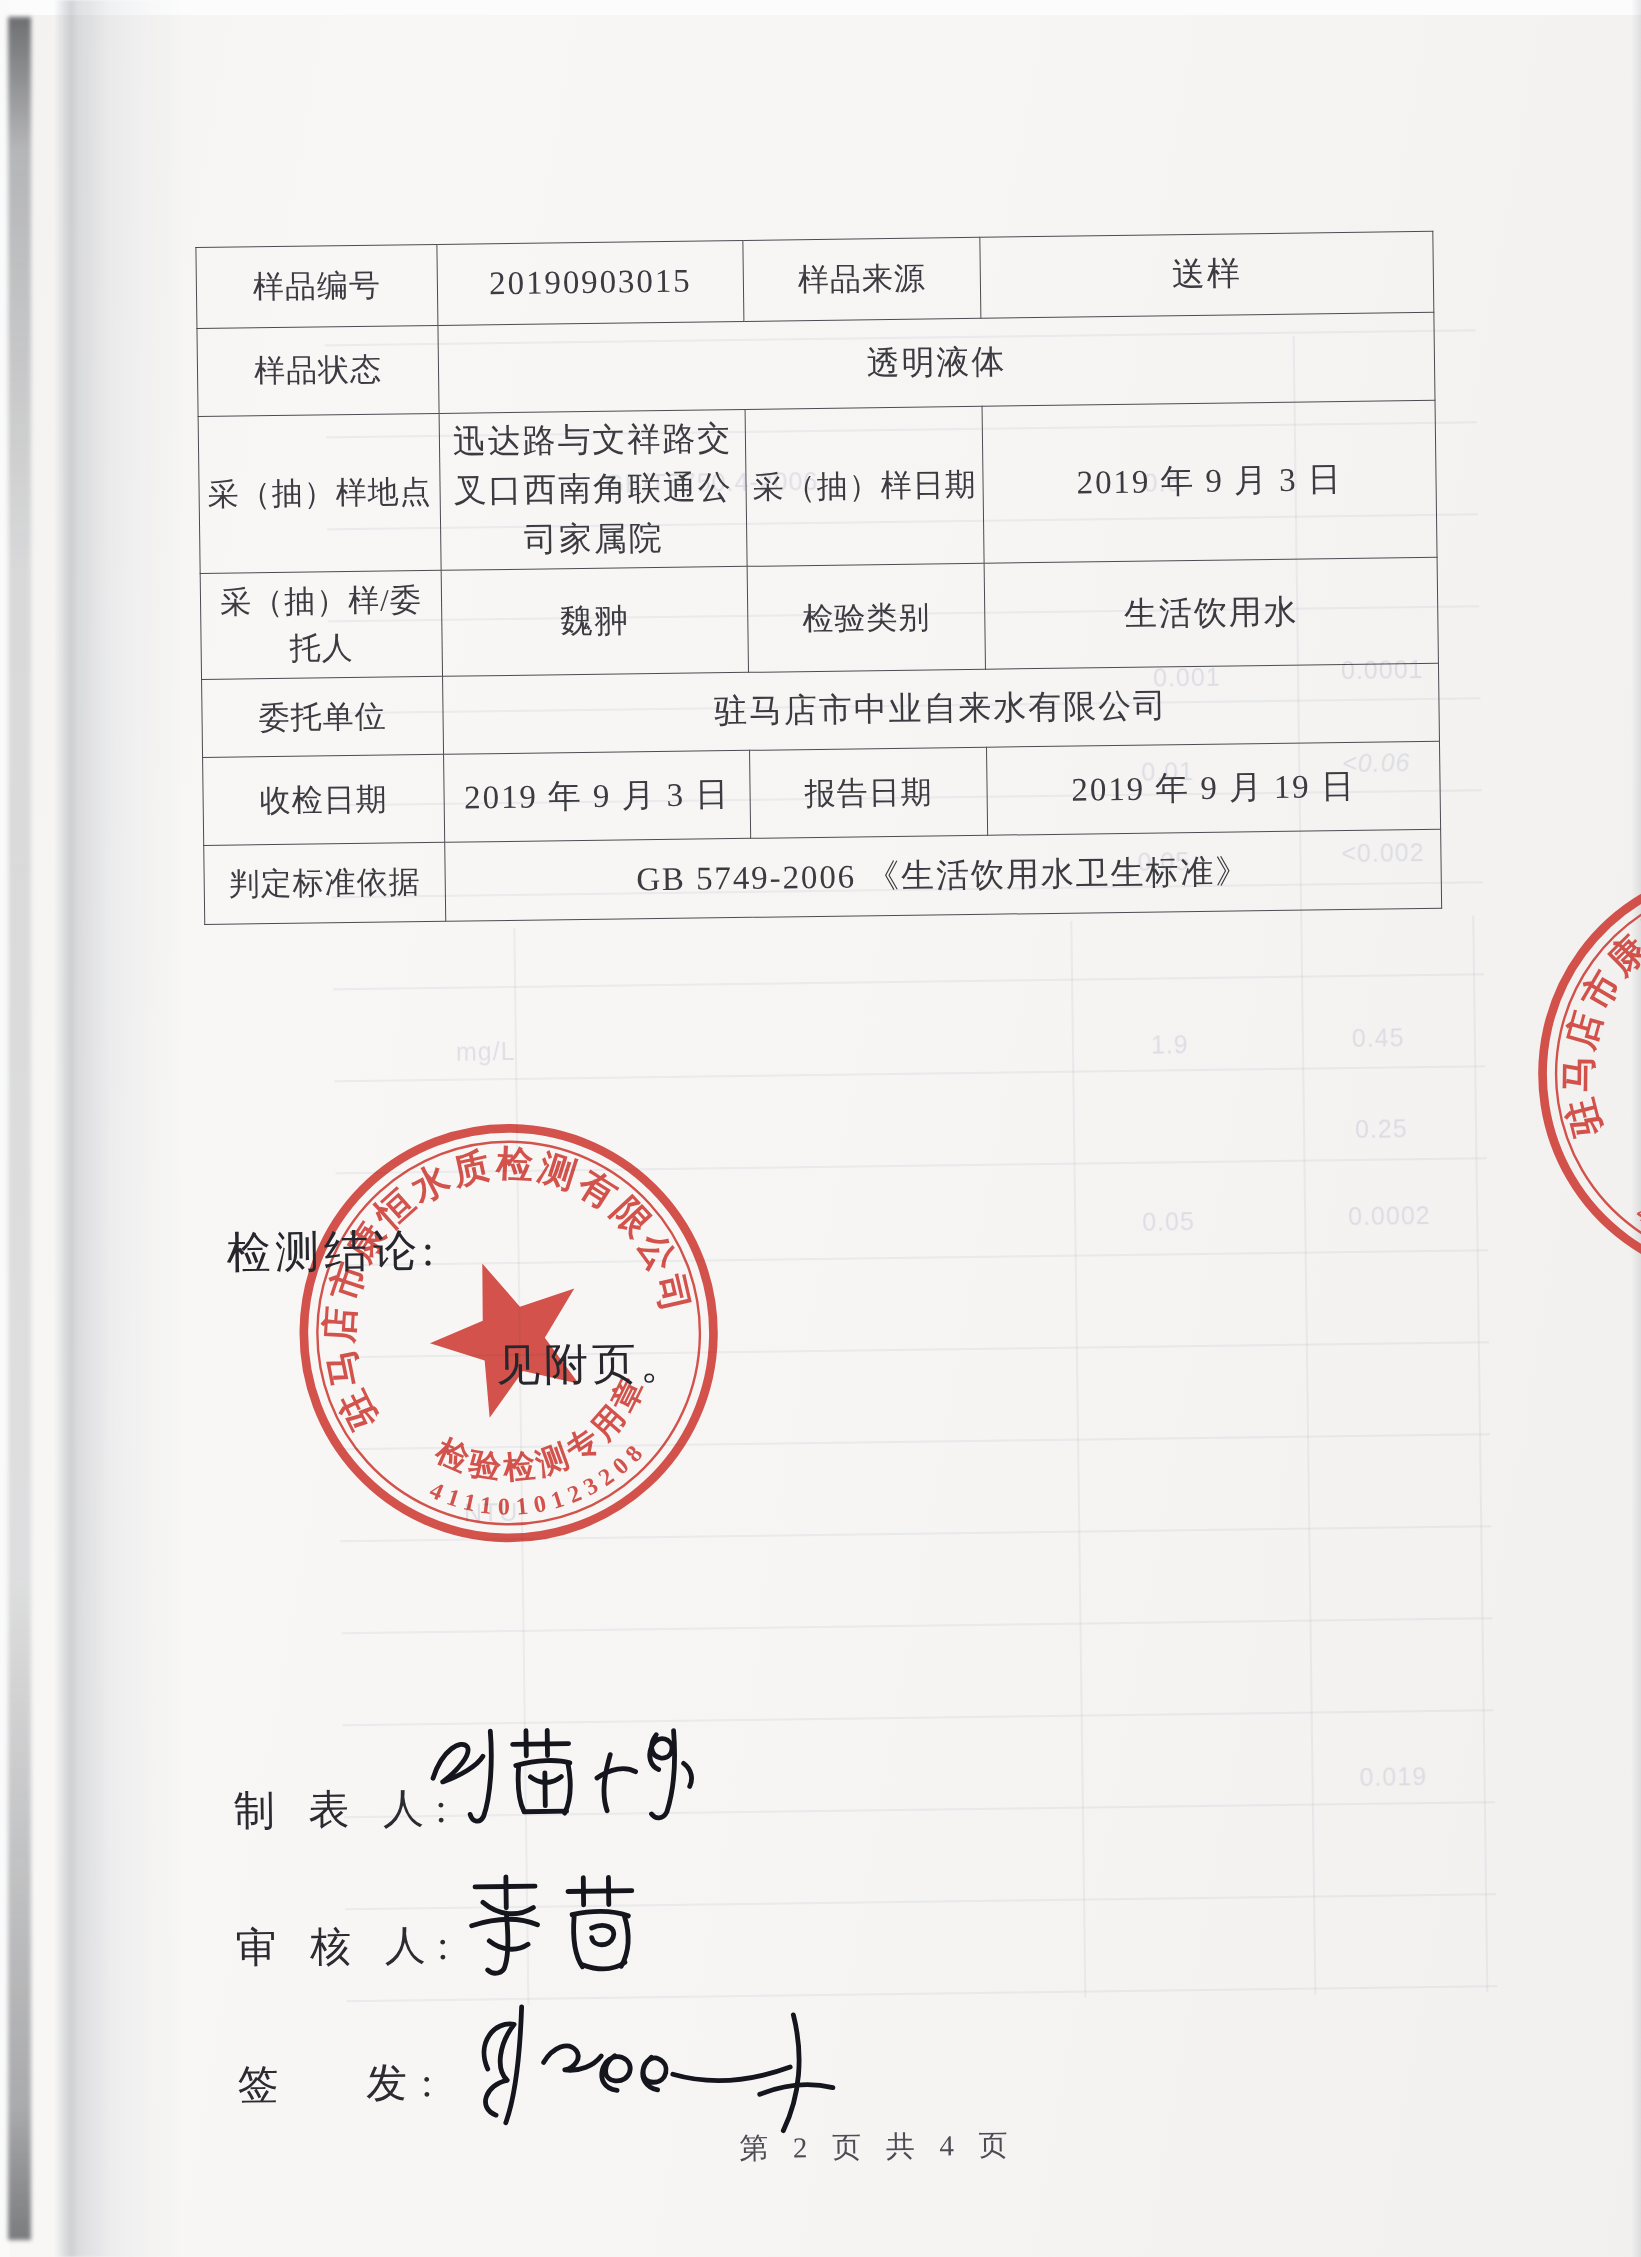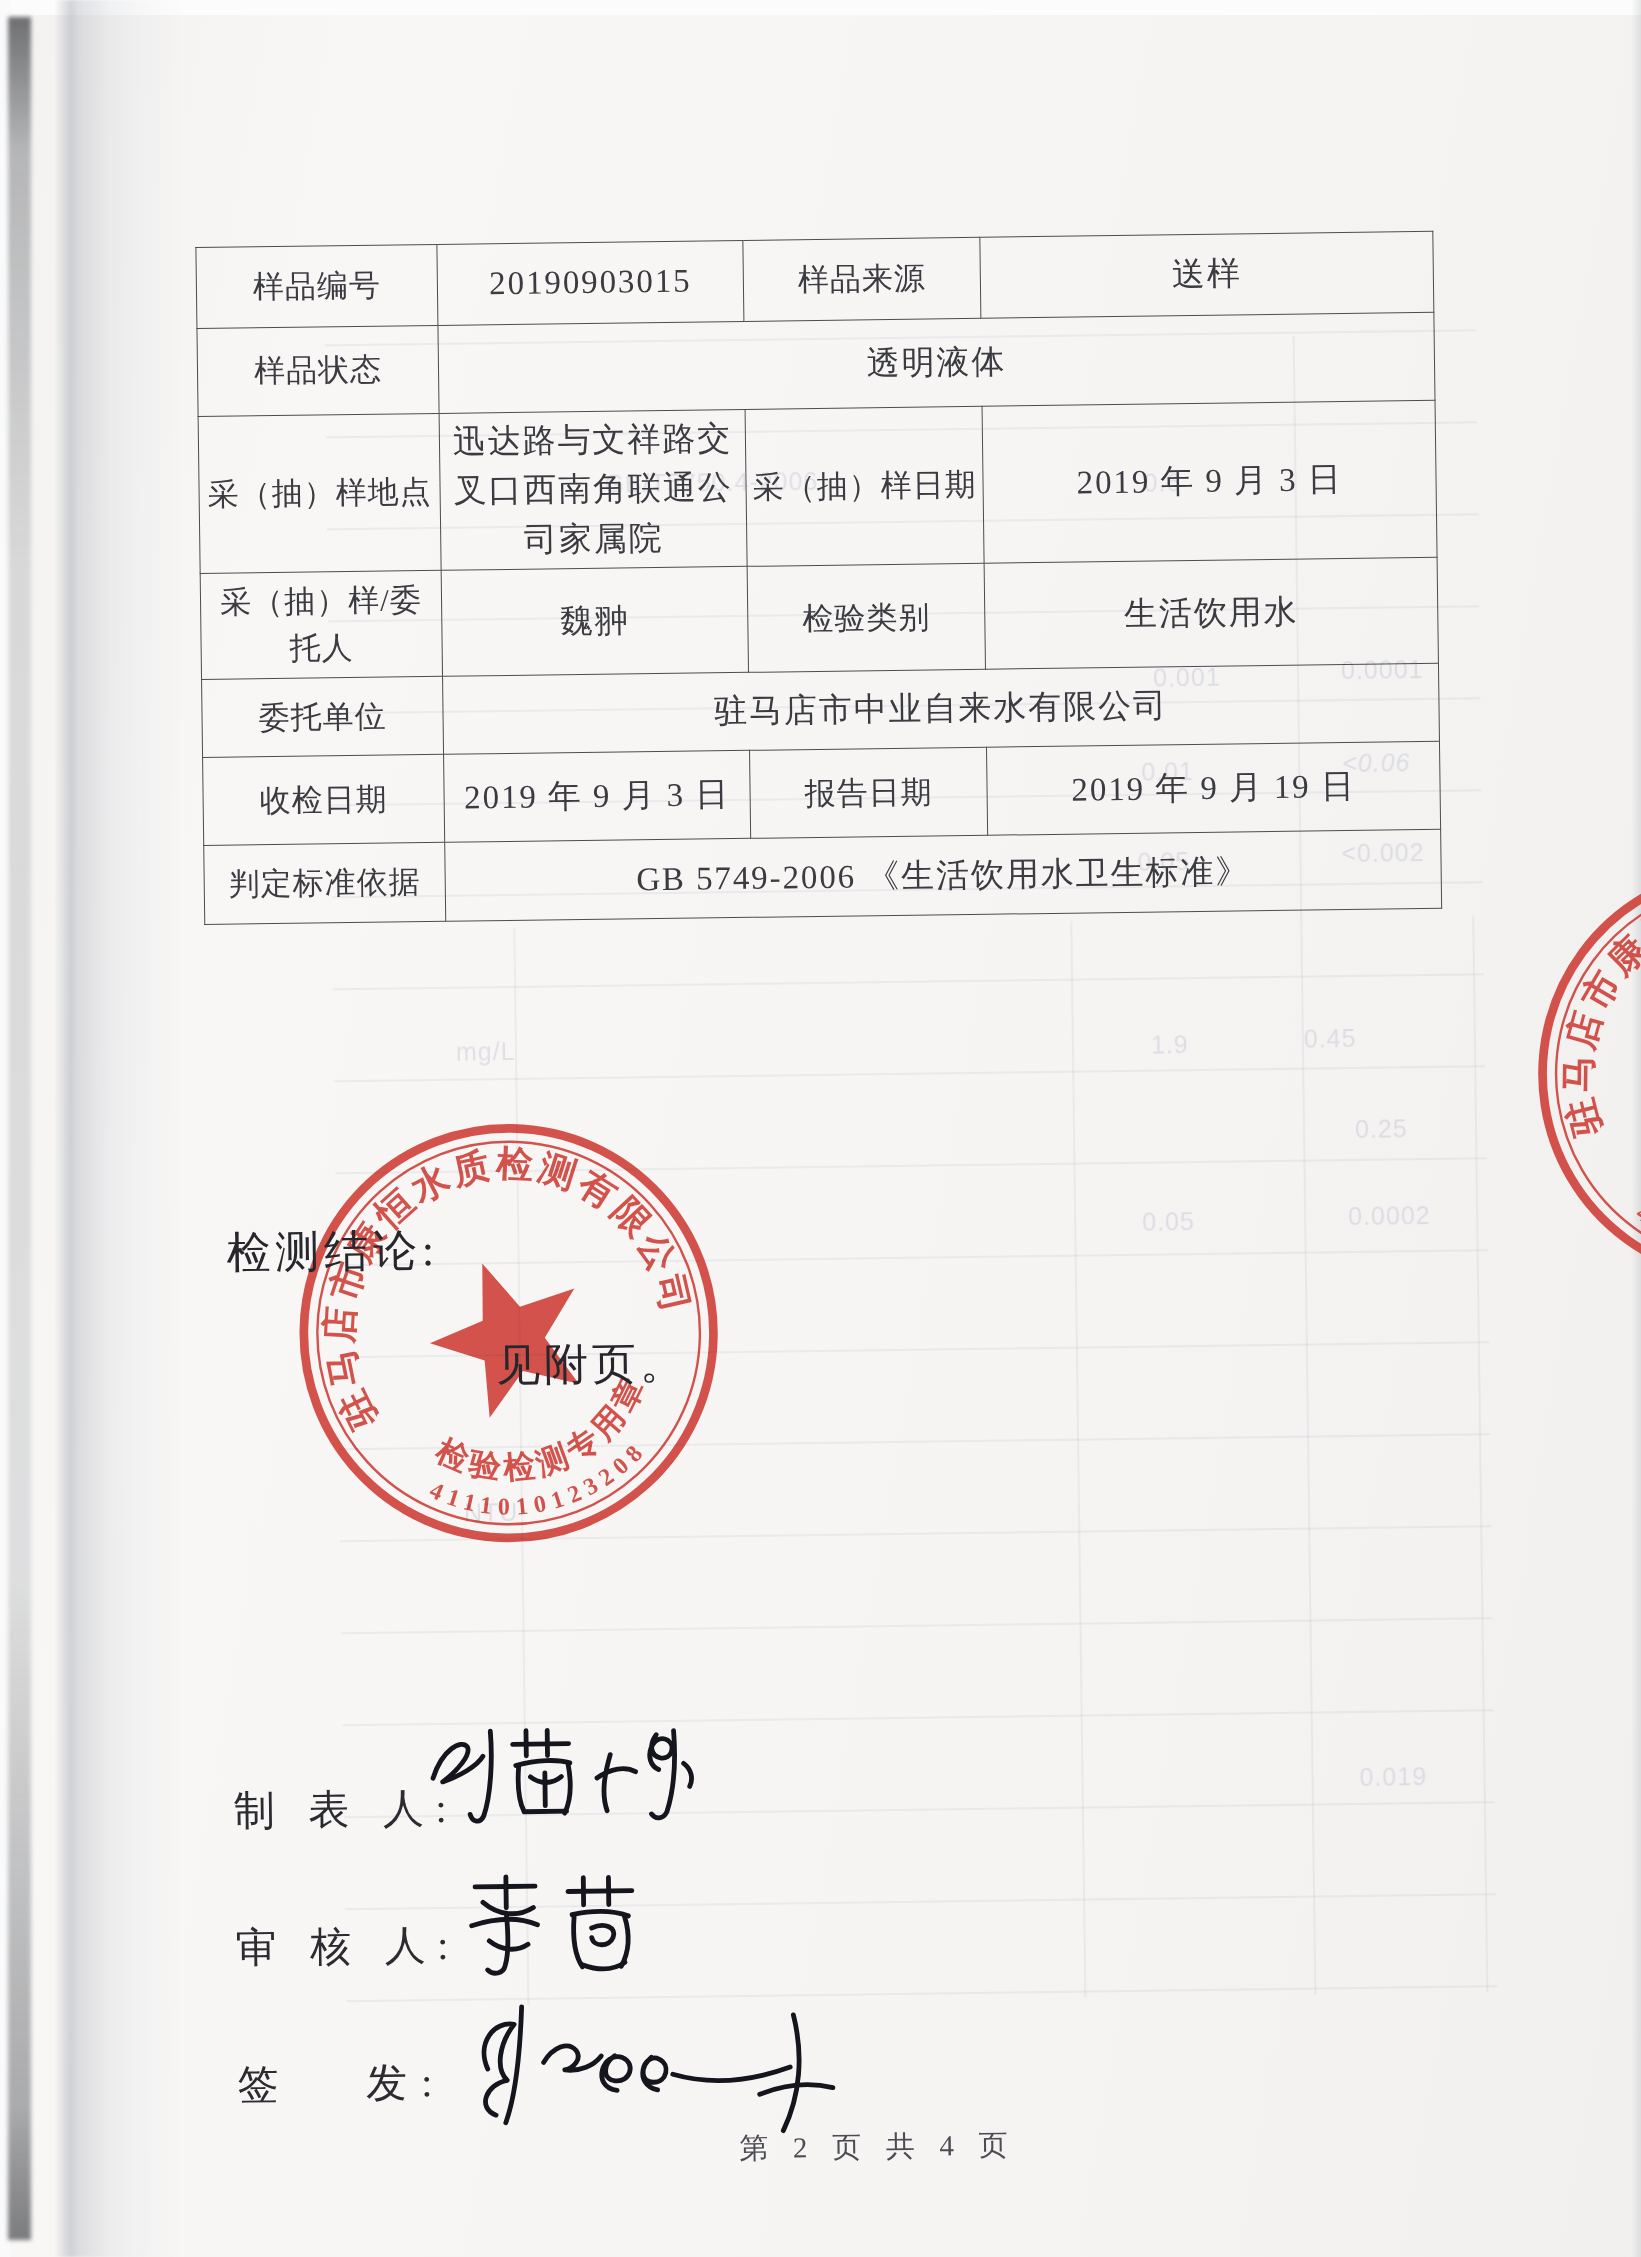--- a/index.html
+++ b/index.html
@@ -72,21 +72,21 @@
     <div class="abs ghost-v" style="left:1468px;top:932px;height:1077px;"></div>
     <span class="ghost-frag" style="left:606px;top:475px;">GB/T5750.4-2006</span>
     <span class="ghost-frag" style="left:1145px;top:481px;">0.6</span>
     <span class="ghost-frag" style="left:1132px;top:676px;margin-left:20px;">0.001</span>
     <span class="ghost-frag" style="left:1340px;top:671px;">0.0001</span>
     <span class="ghost-frag" style="left:1139px;top:770px;">0.01</span>
     <span class="ghost-frag" style="left:1340px;top:764px;font-style:italic;">&lt;0.06</span>
     <span class="ghost-frag" style="left:1134px;top:860px;">0.05</span>
     <span class="ghost-frag" style="left:1338px;top:854px;">&lt;0.002</span>
     <span class="ghost-frag" style="left:1145px;top:1043px;">1.9</span>
-    <span class="ghost-frag" style="left:1298px;top:1039px;text-align:right;">0.45</span>
+    <span class="ghost-frag" style="left:1346px;top:1039px;text-align:right;">0.45</span>
     <span class="ghost-frag" style="left:1348px;top:1130px;">0.25</span>
     <span class="ghost-frag" style="left:1134px;top:1220px;">0.05</span>
     <span class="ghost-frag" style="left:1340px;top:1217px;">0.0002</span>
     <span class="ghost-frag" style="left:450px;top:1041px;">mg/L</span>
     <span class="ghost-frag" style="left:452px;top:1502px;">NTU</span>
     <span class="ghost-frag" style="left:1344px;top:1778px;">0.019</span>
 
     <table class="info">
       <colgroup>
           <col style="width:241px">

